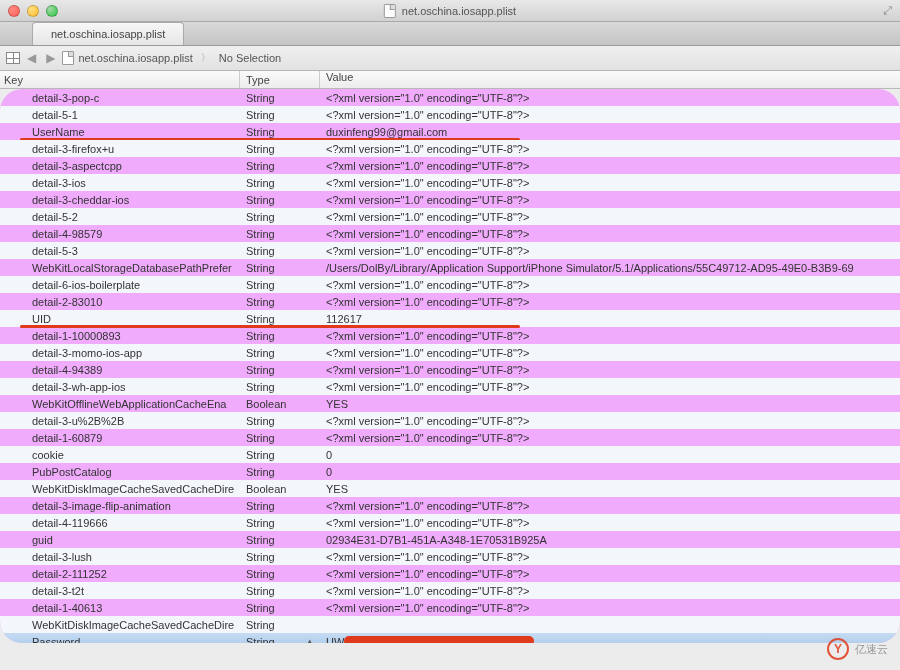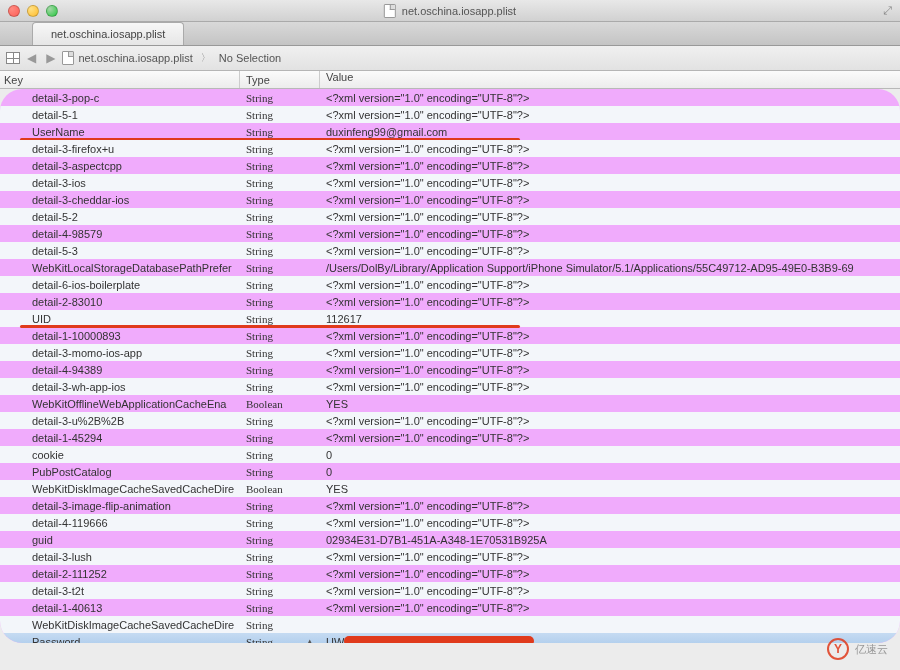--- a/index.html
+++ b/index.html
@@ -23,21 +23,21 @@
 .nav-arrow { color:#999; font-size:12px; padding:0 3px; }
 .chev { color:#888; margin:0 4px; font-size:10px;}
 .columns { height:18px; background:linear-gradient(#fbfbfb,#ececec); border-bottom:1px solid #b8b8b8; display:flex; color:#444; font-size:11px; }
 .col-key { width:240px; padding-left:4px; border-right:1px solid #ccc; display:flex; align-items:center;}
 .col-type { width:80px; padding-left:6px; border-right:1px solid #ccc; display:flex; align-items:center;}
 .col-value { flex:1; padding-left:6px; display:flex; align-items:flex-start;}
 .rows { height:554px; overflow:hidden; background:#f0abfc;border-radius:22px; }
 .row { height:17px; display:flex; align-items:center; color:#333; position:relative; }
 .row.alt { background:#f3f6fa; }
 .row .k { width:240px; padding-left:32px; white-space:nowrap; overflow:hidden; position:relative;}
-.row .t { width:80px; padding-left:6px; white-space:nowrap;font-family:Liberation Serif, serif;}
+.row .t { width:80px; padding-left:6px; white-space:nowrap;}
 .row .v { flex:1; padding-left:6px; white-space:nowrap; overflow:hidden;}
 .row.selected { background:linear-gradient(#c5dbf2,#a8c8ea); }
 .row.selected .t::after{content:"▴";float:right;margin-right:8px;color:#555;font-size:9px;}
 .redline { position:absolute; height:3px; background:#e03a1c; border-radius:2px; pointer-events:none;}
 .watermark { position:absolute; right:12px; bottom:10px; display:flex; align-items:center; gap:6px; color:#888; font-size:13px; opacity:.85;}
 .wm-circ { width:22px; height:22px; border:2px solid #e03a1c; border-radius:50%; display:flex; align-items:center; justify-content:center; color:#e03a1c; font-size:12px; font-weight:bold;}
 .sort-ind { margin-left:auto; margin-right:6px; font-size:8px; color:#777;}
 </style>
 </head>
 <body>
@@ -183,21 +183,21 @@
       <div class="k">WebKitOfflineWebApplicationCacheEna</div>
       <div class="t">Boolean</div>
       <div class="v">YES</div>
     </div>
     <div class="row alt">
       <div class="k">detail-3-u%2B%2B</div>
       <div class="t">String</div>
       <div class="v">&lt;?xml version="1.0" encoding="UTF-8"?&gt;</div>
     </div>
     <div class="row">
-      <div class="k">detail-1-45294</div>
+      <div class="k">detail-1-60879</div>
       <div class="t">String</div>
       <div class="v">&lt;?xml version="1.0" encoding="UTF-8"?&gt;</div>
     </div>
     <div class="row alt">
       <div class="k">cookie</div>
       <div class="t">String</div>
       <div class="v">0</div>
     </div>
     <div class="row">
       <div class="k">PubPostCatalog</div>

